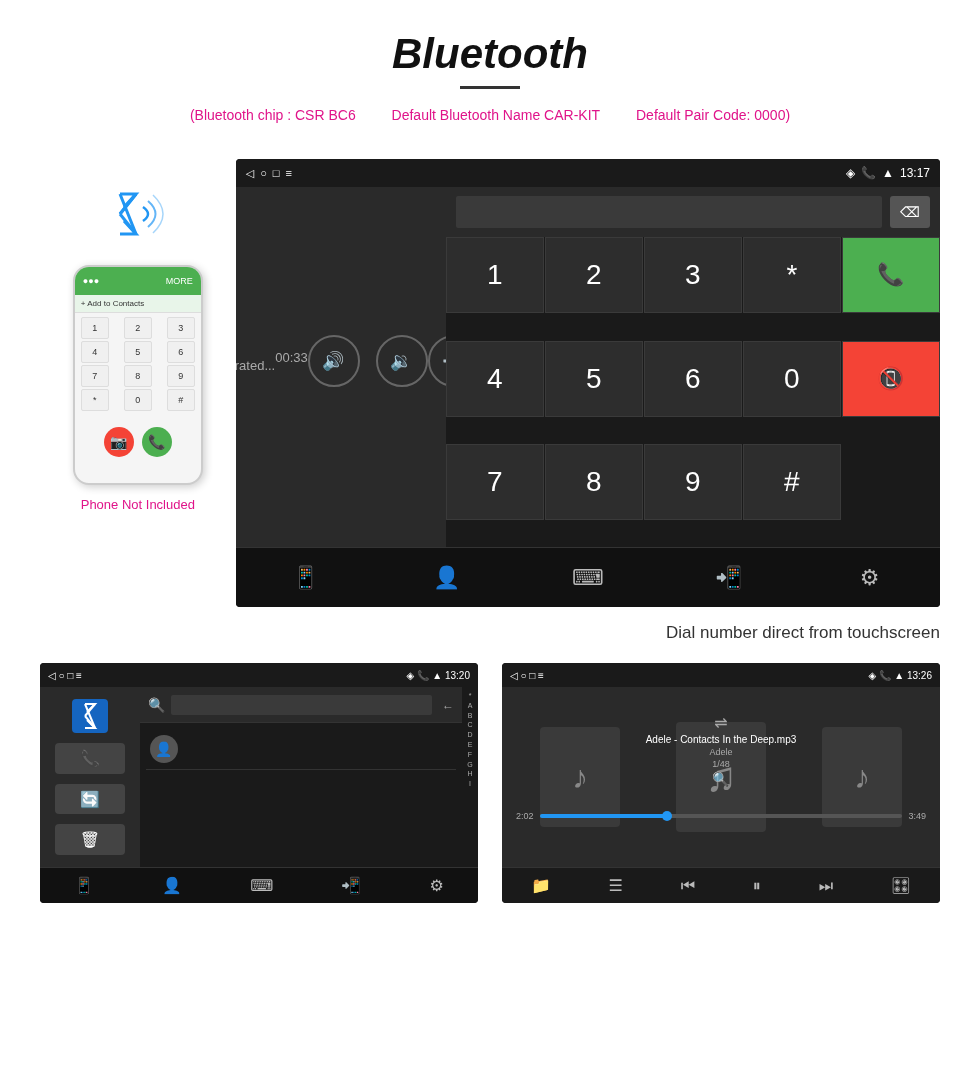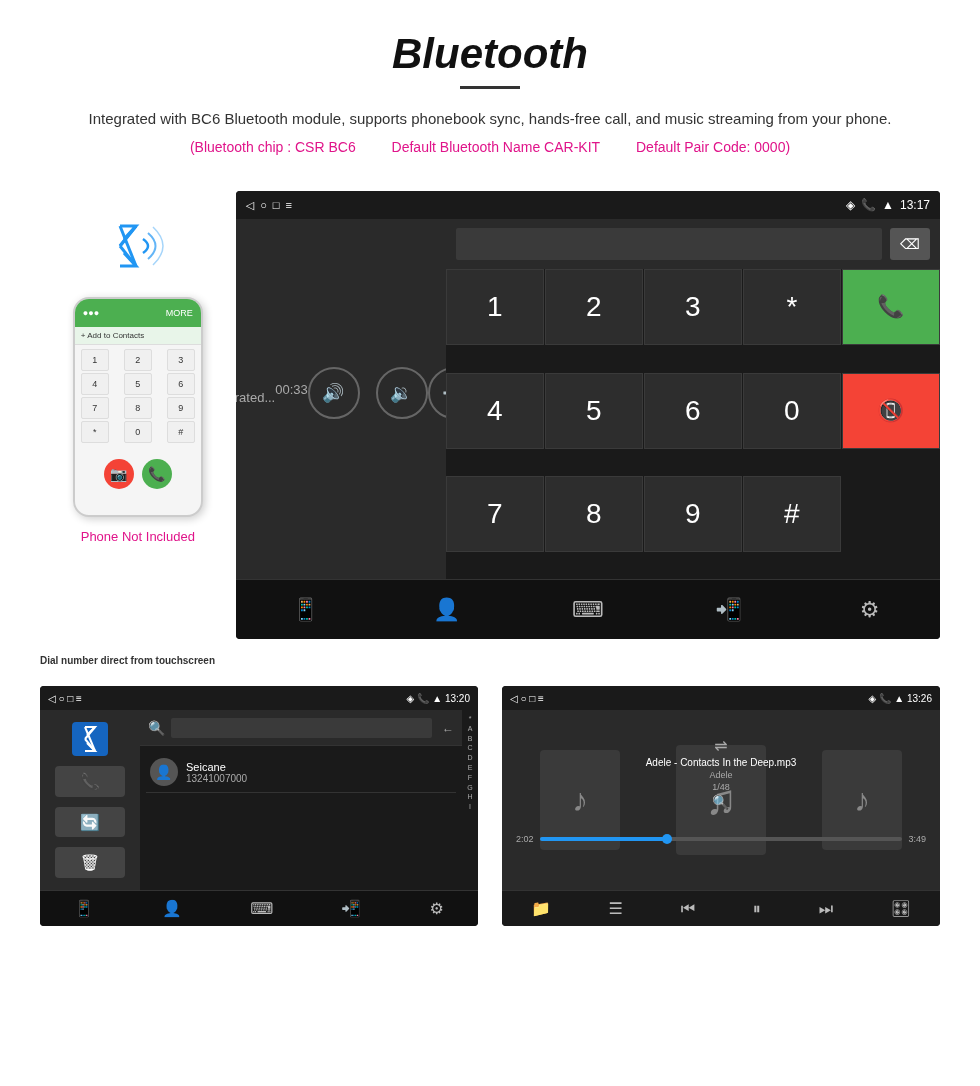--- a/index.html
+++ b/index.html
@@ -279,25 +279,24 @@
       font-size: 22px;
       display: flex;
       align-items: center;
       justify-content: center;
       width: 50px;
       height: 40px;
     }
 
     
     .dial-caption {
-      text-align: left;
-      font-size: 10px;
+      text-align: right;
+      font-size: 17px;
       color: #333;
       margin: 10px 0 20px;
-      font-weight: bold;
     }
 
     
     .bottom-screenshots {
       display: flex;
       gap: 24px;
       margin-bottom: 16px;
     }
 
     .screenshot-col {
@@ -514,21 +513,20 @@
       margin-bottom: 16px;
     }
   </style>
 </head>
 <body>
 
 <div class="page-wrapper">
 
   <h1 class="page-title">Bluetooth</h1>
   <div class="title-underline"></div>
-  <p class="page-description">Integrated with BC6 Bluetooth module, supports phonebook sync, hands-free call, and music streaming from your phone.</p>
   <div class="page-specs">
     <span>(Bluetooth chip : CSR BC6</span>
     <span>Default Bluetooth Name CAR-KIT</span>
     <span>Default Pair Code: 0000)</span>
   </div>
 
   <div class="main-section">
 
     <div class="phone-side">
 
@@ -684,24 +682,20 @@
 
           <div class="contacts-main">
             <div class="contacts-search-bar">
               <span class="search-icon-small">🔍</span>
               <div style="flex:1; height:20px; background:#3a3a3a; border-radius:2px;"></div>
               <span style="color:#aaa; font-size:12px; margin-left:4px;">←</span>
             </div>
             <div class="contacts-list">
               <div class="contact-item">
                 <div class="contact-avatar">👤</div>
-                <div class="contact-info">
-                  <div class="contact-name">Seicane</div>
-                  <div class="contact-phone">13241007000</div>
-                </div>
               </div>
             </div>
           </div>
 
           <div class="alpha-bar">
             <span class="alpha-letter">*</span>
             <span class="alpha-letter">A</span>
             <span class="alpha-letter">B</span>
             <span class="alpha-letter">C</span>
             <span class="alpha-letter">D</span>

